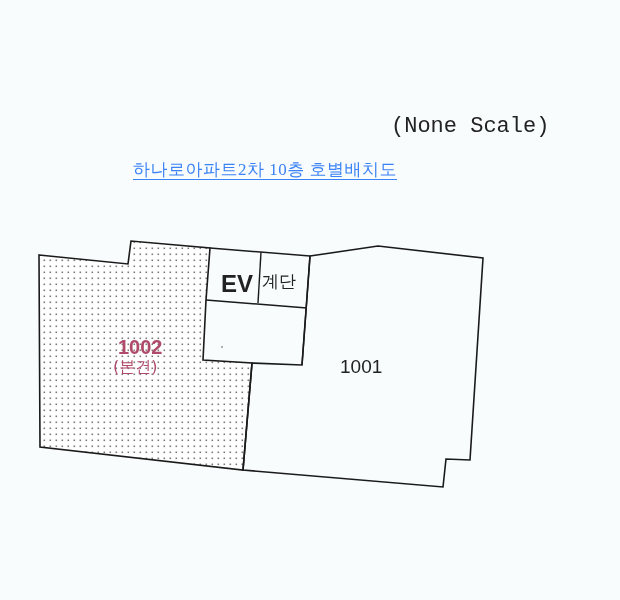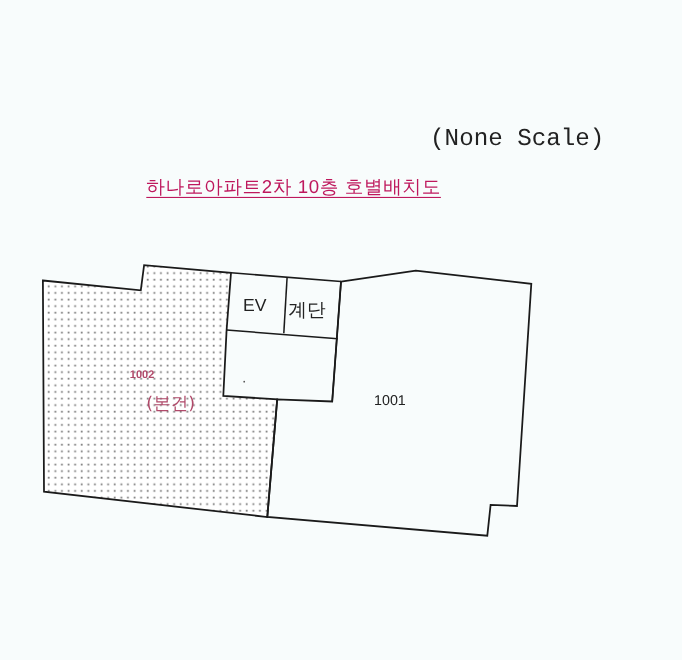--- a/index.html
+++ b/index.html
@@ -14,41 +14,41 @@
       position: absolute;
       left: 391px; top: 114px;
       font-family: "Liberation Mono", monospace;
       font-size: 22px;
       color: #222;
       letter-spacing: 0px;
     }
     .plan-title {
       position: absolute;
       left: 133px; top: 158px;
-      font-family: Liberation Sans, sans-serif;
+      font-family: Liberation Serif, serif;
       font-size: 17px;
-      color: #be185d;
+      color: #3b82f6;
       text-decoration: underline;
       text-underline-offset: 4px;
       letter-spacing: 0.5px;
       white-space: nowrap;
     }
     svg.plan {
       position: absolute; left: 0; top: 0;
     }
     .lbl {
       position: absolute;
       white-space: nowrap;
       text-align: center;
     }
-    .lbl-ev { left: 221px; top: 270px; font-size: 16px; color: #222; }
+    .lbl-ev { left: 221px; top: 270px; font-size: 24px; color: #222; font-weight: bold; }
     .lbl-stair { left: 262px; top: 270px; font-size: 17px; color: #222; font-family: Liberation Sans, sans-serif; }
-    .lbl-1001 { left: 340px; top: 356px; font-size: 13px; color: #222; }
-    .lbl-1002 { left: 118px; top: 336px; font-size: 10px; color: #b04a6a; font-weight: bold; }
-    .lbl-1002-sub { left: 113px; top: 357px; font-size: 16px; color: #b04a6a; font-family: "DejaVu Sans", sans-serif; margin-left: 20px; }
+    .lbl-1001 { left: 340px; top: 356px; font-size: 19px; color: #222; }
+    .lbl-1002 { left: 118px; top: 336px; font-size: 20px; color: #b04a6a; font-weight: bold; }
+    .lbl-1002-sub { left: 113px; top: 357px; font-size: 16px; color: #b04a6a; font-family: "DejaVu Sans", sans-serif; }
   </style>
 </head>
 <body>
 
 <div class="scale-note">(None Scale)</div>
 <div class="plan-title">하나로아파트2차 10층 호별배치도</div>
 
 <svg class="plan" width="620" height="600" viewBox="0 0 620 600">
   <defs>
     <pattern id="dots" x="0" y="0" width="6" height="6" patternUnits="userSpaceOnUse">

